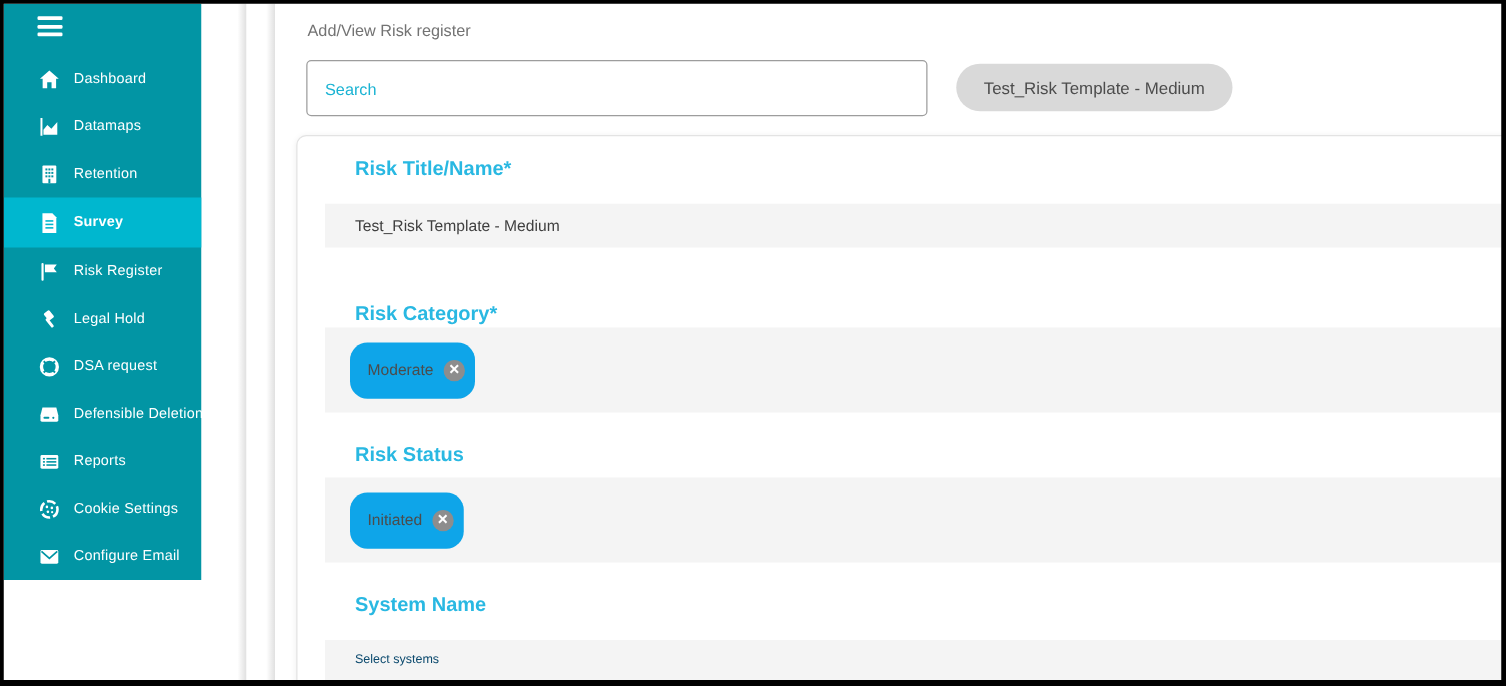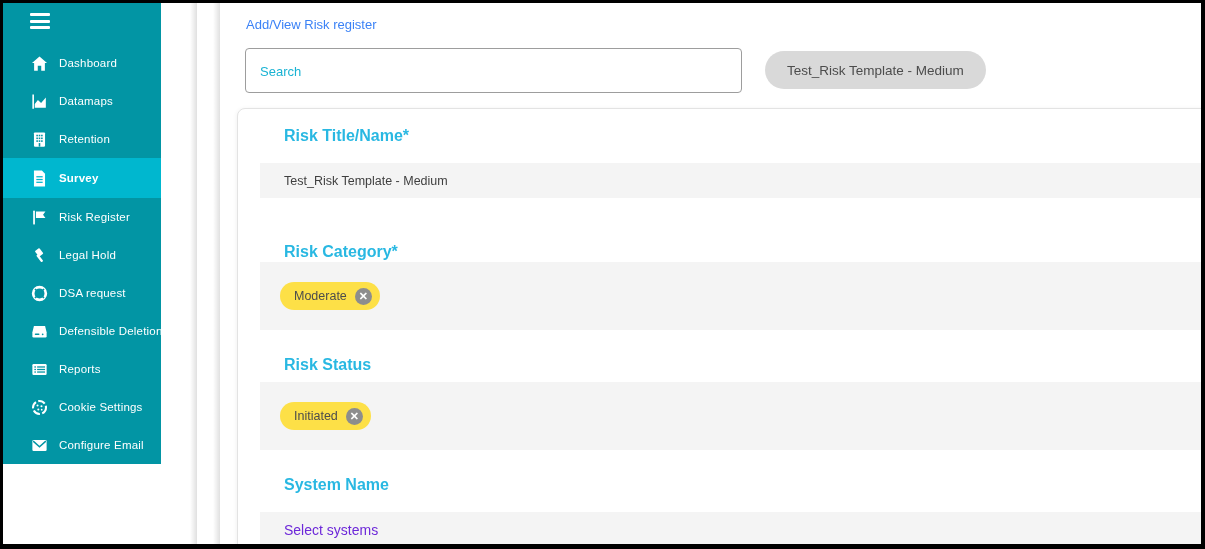--- a/index.html
+++ b/index.html
@@ -22,39 +22,39 @@
   #menu li.active{background:#00b7cf;height:40px;font-weight:bold;}
   #menu .ic{width:19px;height:19px;flex:0 0 19px;display:flex;align-items:center;justify-content:center;}
   #menu .lbl{color:#fff;font-size:11.5px;margin-left:10px;white-space:nowrap;letter-spacing:.2px;}
 
   
   .vsep{position:absolute;top:3px;height:541px;width:7px;z-index:1;
         background:linear-gradient(to right,rgba(0,0,0,0),rgba(0,0,0,0.12));}
   .vsep.a{left:190px;} .vsep.b{left:213px;}
 
   
-  #pageTitle{position:absolute;left:246px;top:17px;font-size:13px;color:#3b82f6;z-index:2;}
+  #pageTitle{position:absolute;left:246px;top:17px;font-size:13px;color:#737373;z-index:2;}
   #searchBox{position:absolute;left:245px;top:48px;width:497px;height:45px;z-index:2;}
   #searchBox input{width:100%;height:100%;border:1px solid #9d9d9d;border-radius:4px;
         padding:1px 0 0 14px;font-size:13px;color:#1ab3d3;outline:none;background:#fff;}
   #searchBox input::placeholder{color:#1ab3d3;opacity:1;}
   #templateChip{position:absolute;left:765px;top:51px;height:38px;border-radius:19px;
         background:#d9d9d9;display:flex;align-items:center;padding:0 22px;
         font-size:13.5px;color:#4c4c4c;z-index:2;cursor:pointer;white-space:nowrap;}
 
   
   #card{position:absolute;left:237px;top:108px;width:990px;height:460px;background:#fff;
         border:1px solid #e3e3e3;border-radius:8px 0 0 0;z-index:2;
         box-shadow:0 1px 5px rgba(0,0,0,0.07);}
   .fieldLabel{position:absolute;left:46px;font-size:16px;color:#29b8e2;font-weight:700;}
   .fieldBox{position:absolute;left:22px;width:calc(100% - 22px);background:#f4f4f4;
         display:flex;align-items:center;cursor:pointer;}
   .fieldText{font-size:12.5px;color:#3f3f3f;padding-left:24px;}
-  .fieldPlaceholder{font-size:14px;color:#6d28d9;padding-left:24px;}
-  .chip{display:flex;align-items:center;height:28px;border-radius:14px;background:#fde047;
+  .fieldPlaceholder{font-size:10px;color:#0c4a6e;padding-left:24px;}
+  .chip{display:flex;align-items:center;height:45px;border-radius:14px;background:#0ea5e9;
         margin-left:20px;padding:0 8px 0 14px;font-size:12.5px;color:#4c4c4c;}
   .chipClose{width:17px;height:17px;border-radius:50%;background:#8d8d8d;color:#fff;
         display:flex;align-items:center;justify-content:center;font-size:11px;line-height:1;
         margin-left:8px;cursor:pointer;font-weight:bold;}
 
   #lbl1{top:18px;} #fb1{top:54px;height:35px;}
   #lbl2{top:134px;} #fb2{top:153px;height:68px;}
   #lbl3{top:247px;} #fb3{top:273px;height:68px;}
   #lbl4{top:367px;} #fb4{top:403px;height:55px;align-items:flex-start;}
   #fb4 .fieldPlaceholder{padding-top:10px;}

